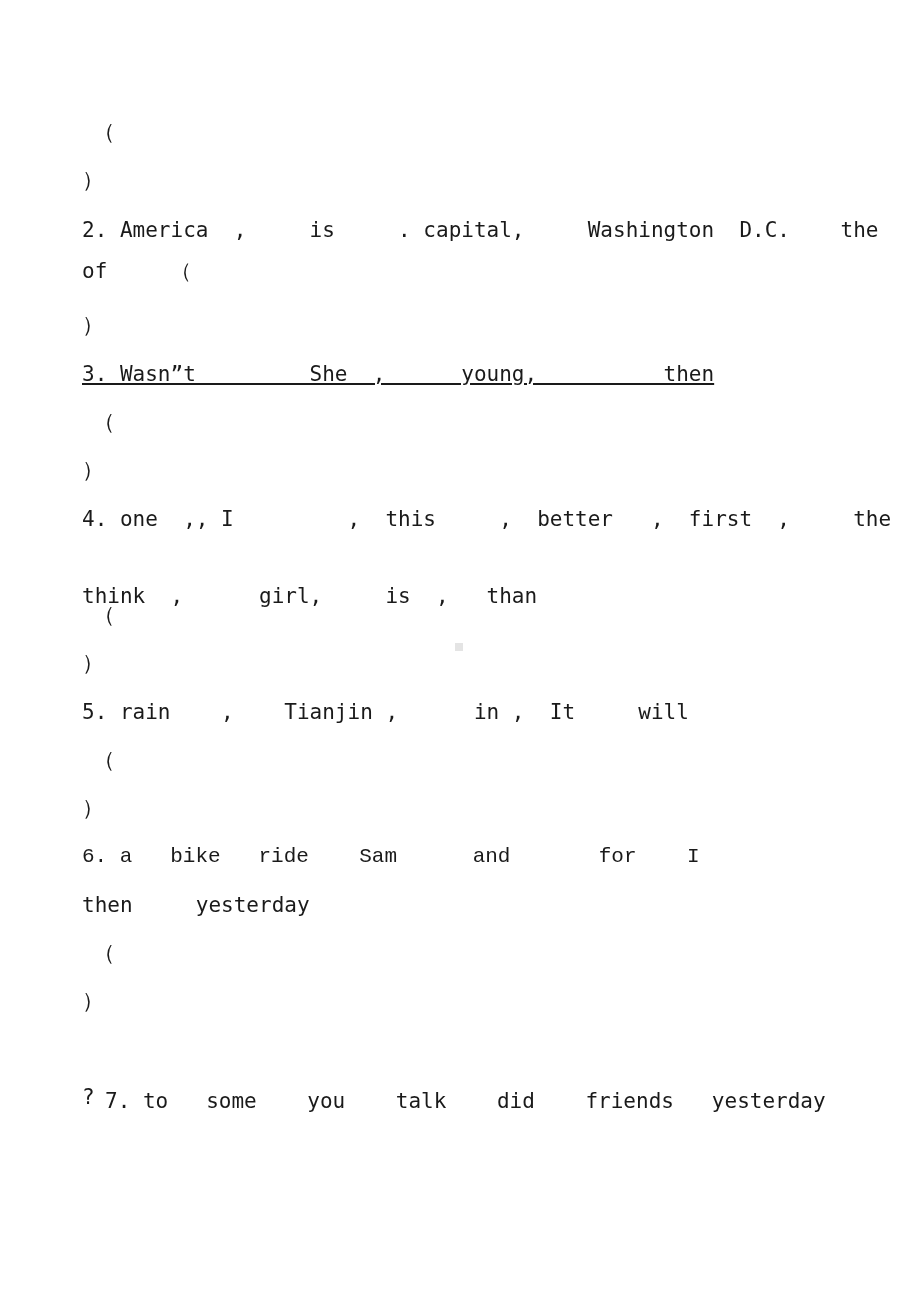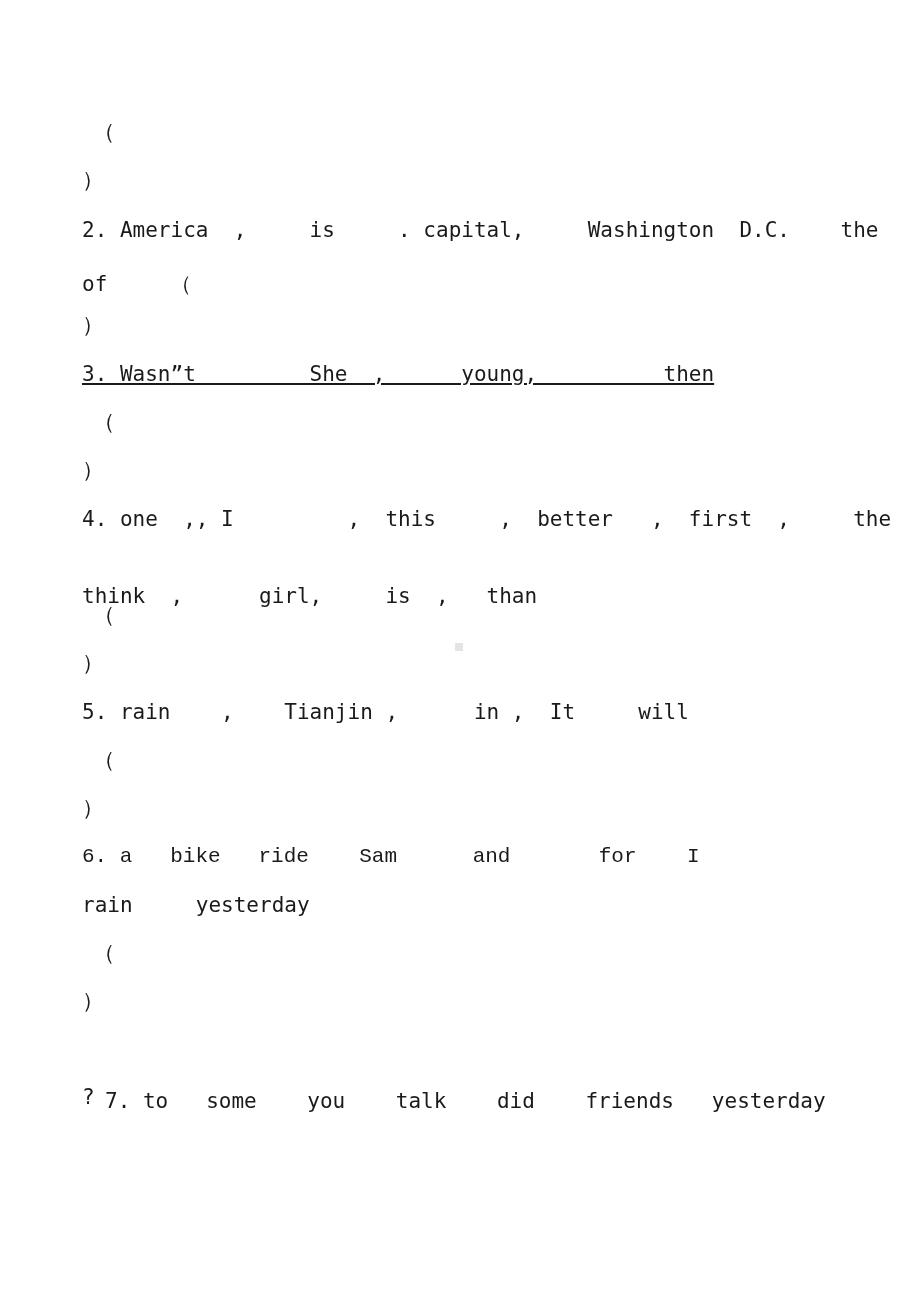--- a/index.html
+++ b/index.html
@@ -46,21 +46,21 @@
 
 <div class="page">
   <div class="doc-body">
 
     <div class="line paren" style="left:93px; top:120px;">（</div>
 
     <div class="line paren" style="left:82px; top:168px;">）</div>
 
     <div class="line" style="left:82px; top:218px;">2. America  ,     is     . capital,     Washington  D.C.    the</div>
 
-    <div class="line" style="left:82px; top:272px;">of     （</div>
+    <div class="line" style="left:82px; top:259px;">of     （</div>
 
     <div class="line paren" style="left:82px; top:313px;">）</div>
 
     <div class="line" style="left:82px; top:362px;text-decoration:underline;">3. Wasn”t         She  ,      young,          then</div>
 
     <div class="line paren" style="left:93px; top:410px;">（</div>
 
     <div class="line paren" style="left:82px; top:458px;">）</div>
 
     <div class="line" style="left:82px; top:507px;">4. one  ,, I         ,  this     ,  better   ,  first  ,     the  ,</div>
@@ -72,21 +72,21 @@
     <div class="line paren" style="left:82px; top:651px;">）</div>
 
     <div class="line" style="left:82px; top:700px;">5. rain    ,    Tianjin ,      in ,  It     will</div>
 
     <div class="line paren" style="left:93px; top:748px;">（</div>
 
     <div class="line paren" style="left:82px; top:796px;">）</div>
 
     <div class="line" style="left:82px; top:845px;font-family:Liberation Mono, monospace;">6. a   bike   ride    Sam      and       for    I</div>
 
-    <div class="line" style="left:82px; top:893px;">rain     yesterday</div>
+    <div class="line" style="left:82px; top:893px;">then     yesterday</div>
 
     <div class="line paren" style="left:93px; top:941px;">（</div>
 
     <div class="line paren" style="left:82px; top:989px;">）</div>
 
     <div class="line" style="left:105px; top:1089px;">7. to   some    you    talk    did    friends   yesterday</div>
 
     <div class="line" style="left:82px; top:1085px;">?</div>
 
   </div>

